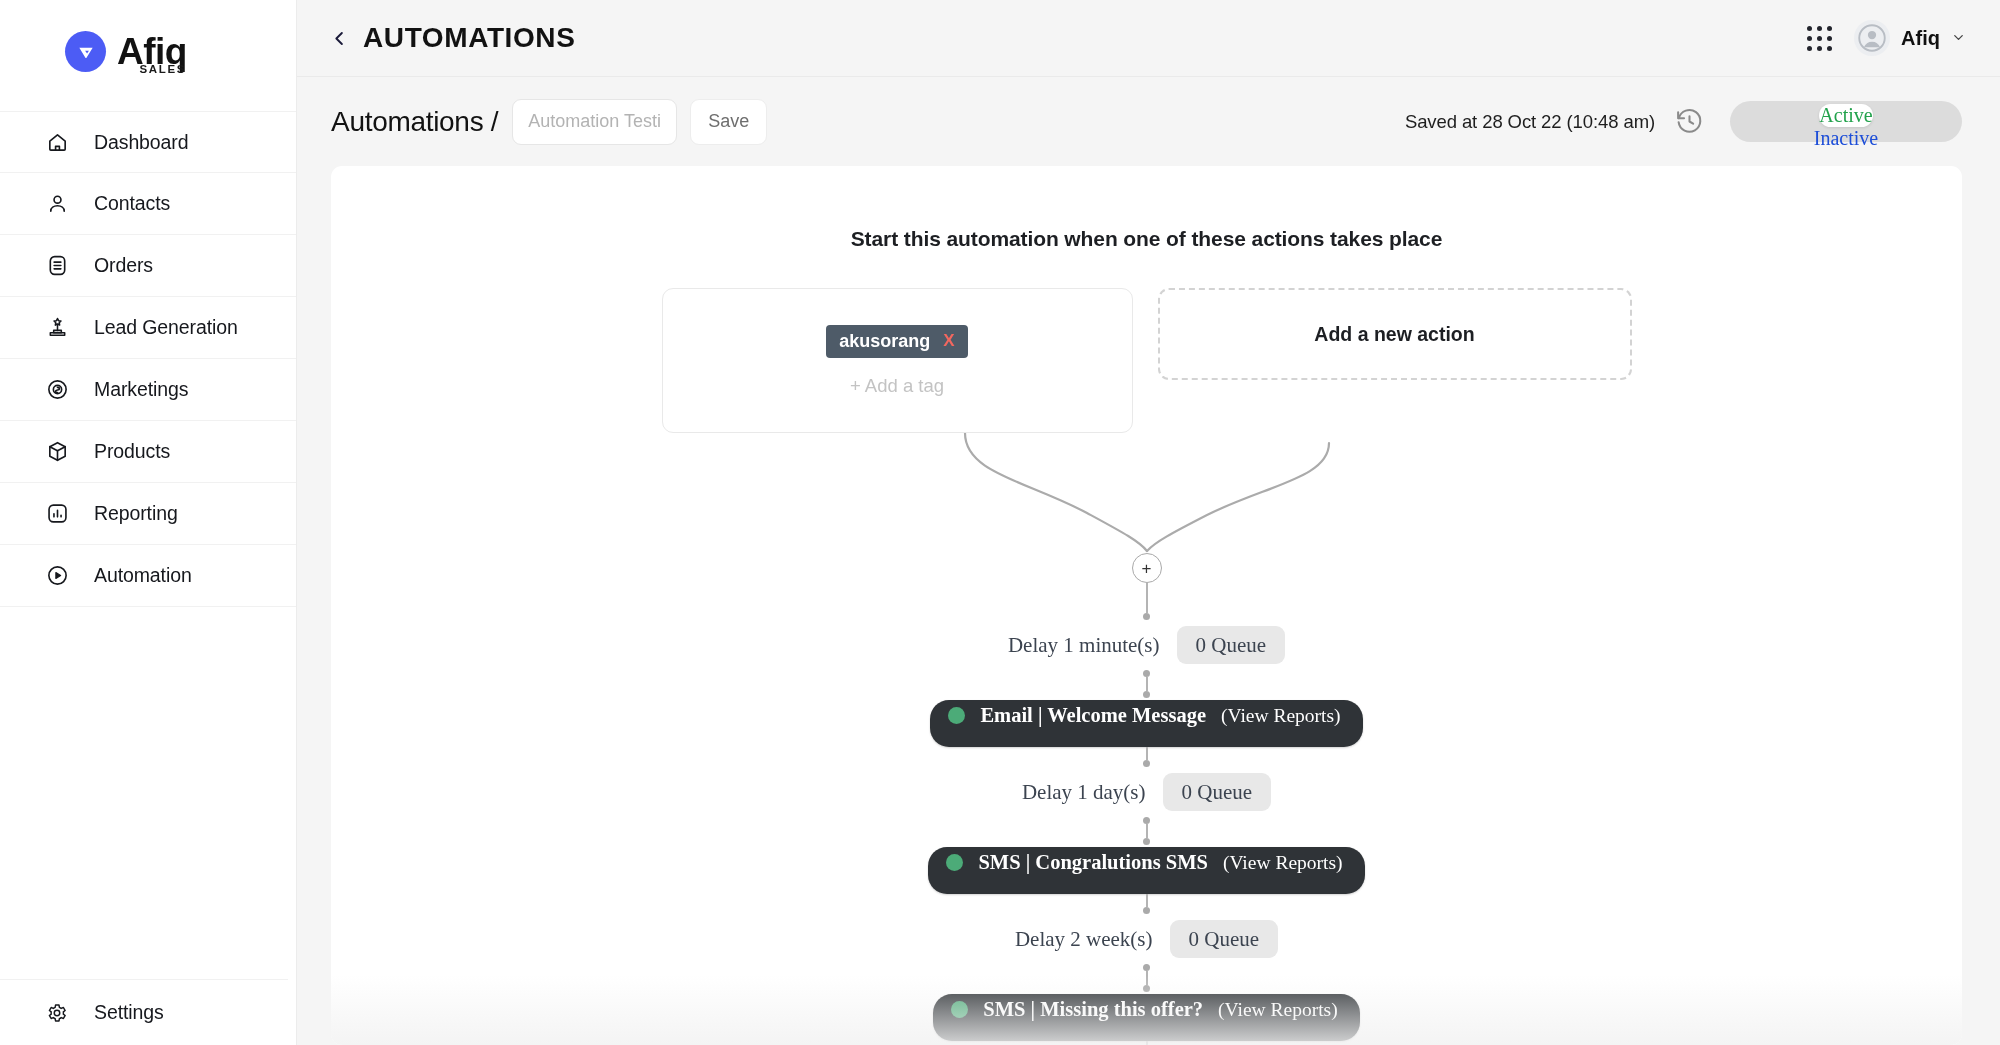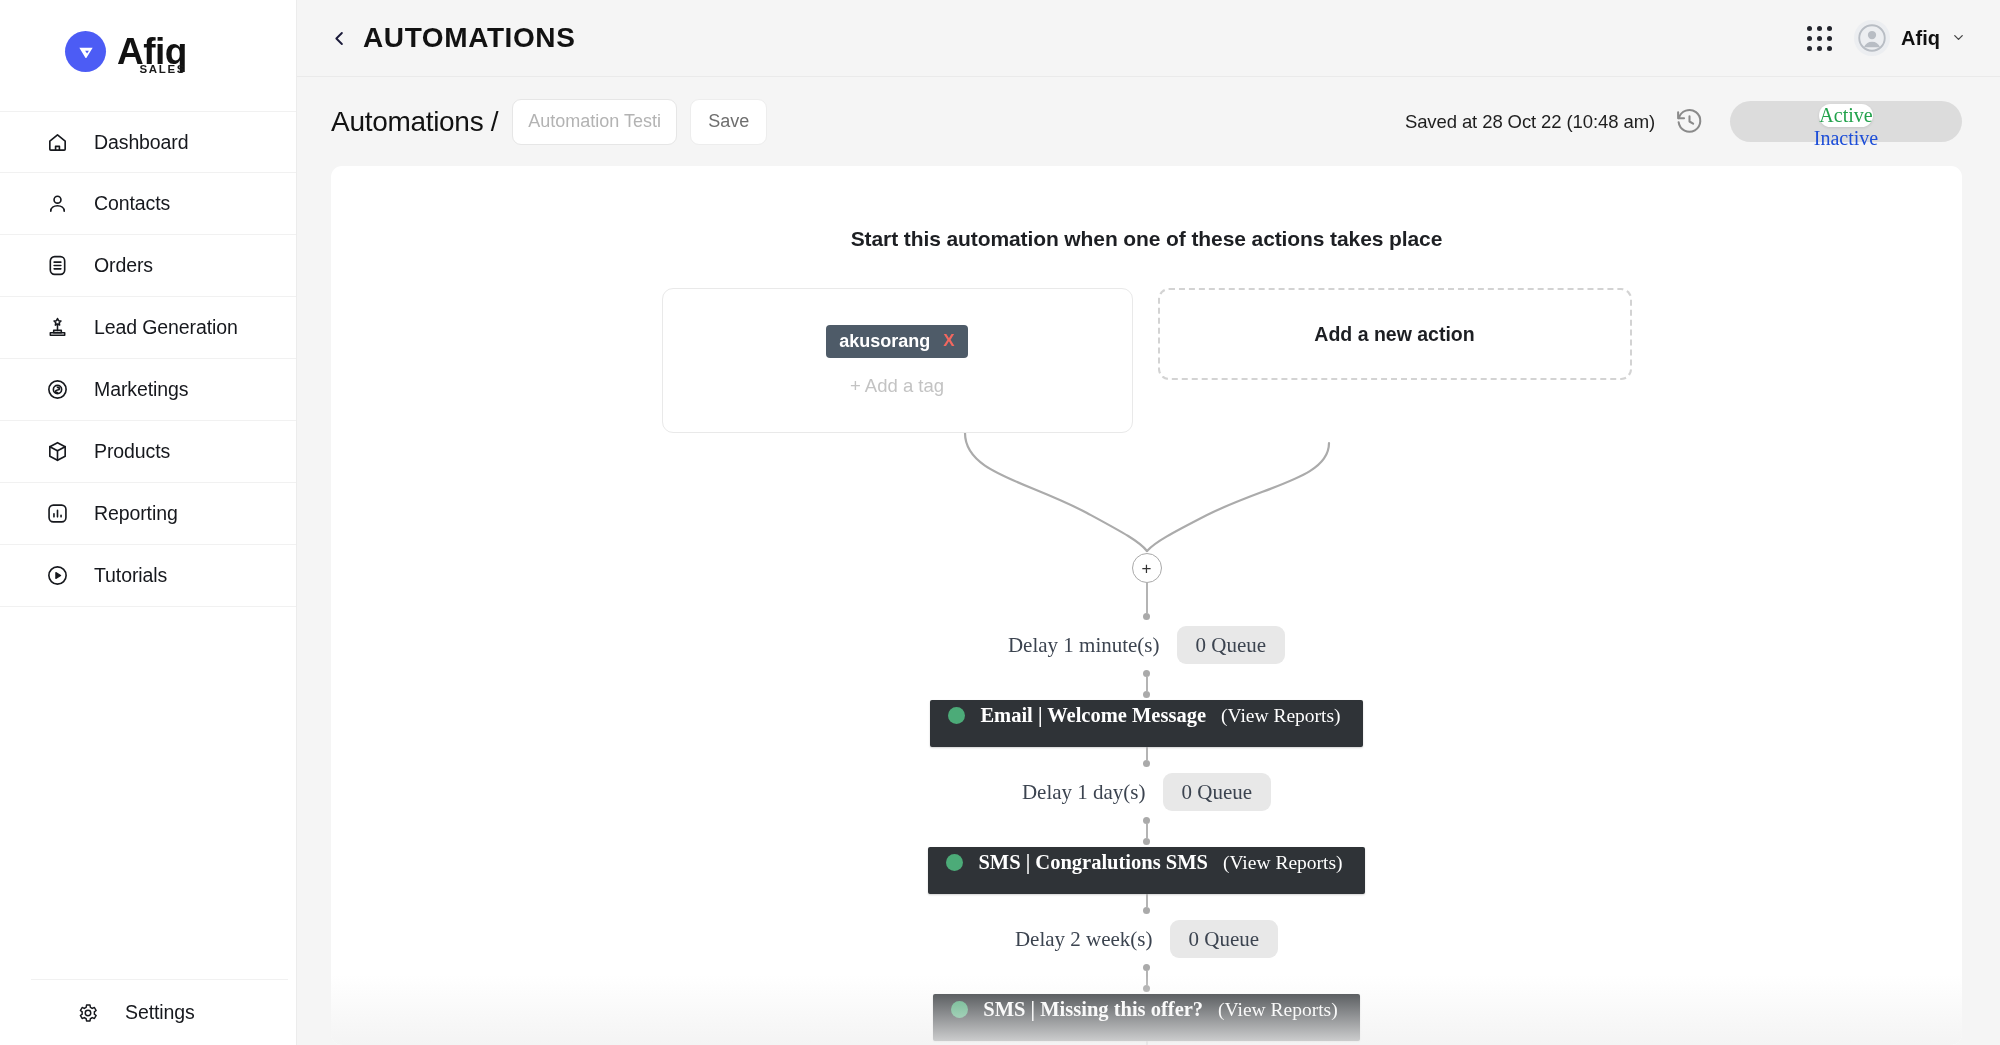--- a/index.html
+++ b/index.html
@@ -54,21 +54,21 @@
     width: 26px; height: 26px;
     display: flex; align-items: center; justify-content: center;
     flex: 0 0 26px;
   }
   .nav-ico svg { display: block; }
   .nav-label {
     margin-left: 24px;
     font-size: 19.5px; color: #16181d; letter-spacing: -0.1px;
   }
   .nav-bottom {
-    position: absolute; bottom: 0; left: 0; right: 8px; padding-left: 31px;
+    position: absolute; bottom: 0; left: 0; right: 8px;
   }
   .nav-bottom .nav-item { border-bottom: none; border-top: 1px solid #f1f1f1; height: 66px; }
 
   
   .main {
     flex: 1 1 auto; height: 1045px;
     background: #f5f5f5;
     display: flex; flex-direction: column;
     position: relative;
   }
@@ -216,21 +216,21 @@
   }
   .delay-text { font-size: 21px; color: #3c4450; }
   .queue-pill {
     background: #e8e8e8; border-radius: 9px;
     height: 38px; padding: 4px 19px;
     display: flex; align-items: center;
     font-family: "Liberation Serif", serif;
     font-size: 21px; color: #3c4450;
   }
   .action-node {
-    background: #2f3337; border-radius: 2px;
+    background: #2f3337; border-radius: 19px;
     height: 47px; padding: 0 22px 16px 18px;
     display: inline-flex; align-items: center; gap: 15px;
     color: #fff; cursor: pointer;
     font-family: "Liberation Serif", serif;
     box-shadow: 0 1px 2px rgba(0,0,0,.18);
   }
   .status-dot { width: 17px; height: 17px; border-radius: 50%; background: #4cab78; flex: 0 0 17px; }
   .node-label { font-size: 20.5px; font-weight: 700; white-space: nowrap; }
   .node-reports { font-size: 19.5px; font-weight: 400; }
 </style>
@@ -330,21 +330,21 @@
         <span class="nav-label">Reporting</span>
       </div>
 
       <div class="nav-item">
         <span class="nav-ico">
           <svg width="23" height="23" viewBox="0 0 24 24" fill="none" stroke="#16181d" stroke-width="1.7" stroke-linecap="round" stroke-linejoin="round">
             <circle cx="12" cy="12" r="9"></circle>
             <path d="M10.3 8.9l5 3.1-5 3.1z" fill="#16181d" stroke-width="1.2"></path>
           </svg>
         </span>
-        <span class="nav-label">Tutorials</span>
+        <span class="nav-label">Automation</span>
       </div>
 
     </nav>
 
     <div class="nav-bottom">
       <div class="nav-item">
         <span class="nav-ico">
           <svg width="22" height="22" viewBox="0 0 24 24" fill="none" stroke="#16181d" stroke-width="1.6" stroke-linecap="round" stroke-linejoin="round">
             <circle cx="12" cy="12" r="3"></circle>
             <path d="M19 12a7 7 0 0 0-.1-1.2l2-1.5-1.9-3.3-2.4 1a7 7 0 0 0-2-1.2l-.4-2.5h-3.8l-.4 2.5a7 7 0 0 0-2 1.2l-2.4-1L3.7 9.3l2 1.5A7 7 0 0 0 5.6 12c0 .4 0 .8.1 1.2l-2 1.5 1.9 3.3 2.4-1a7 7 0 0 0 2 1.2l.4 2.5h3.8l.4-2.5a7 7 0 0 0 2-1.2l2.4 1 1.9-3.3-2-1.5c.1-.4.1-.8.1-1.2z"></path>

